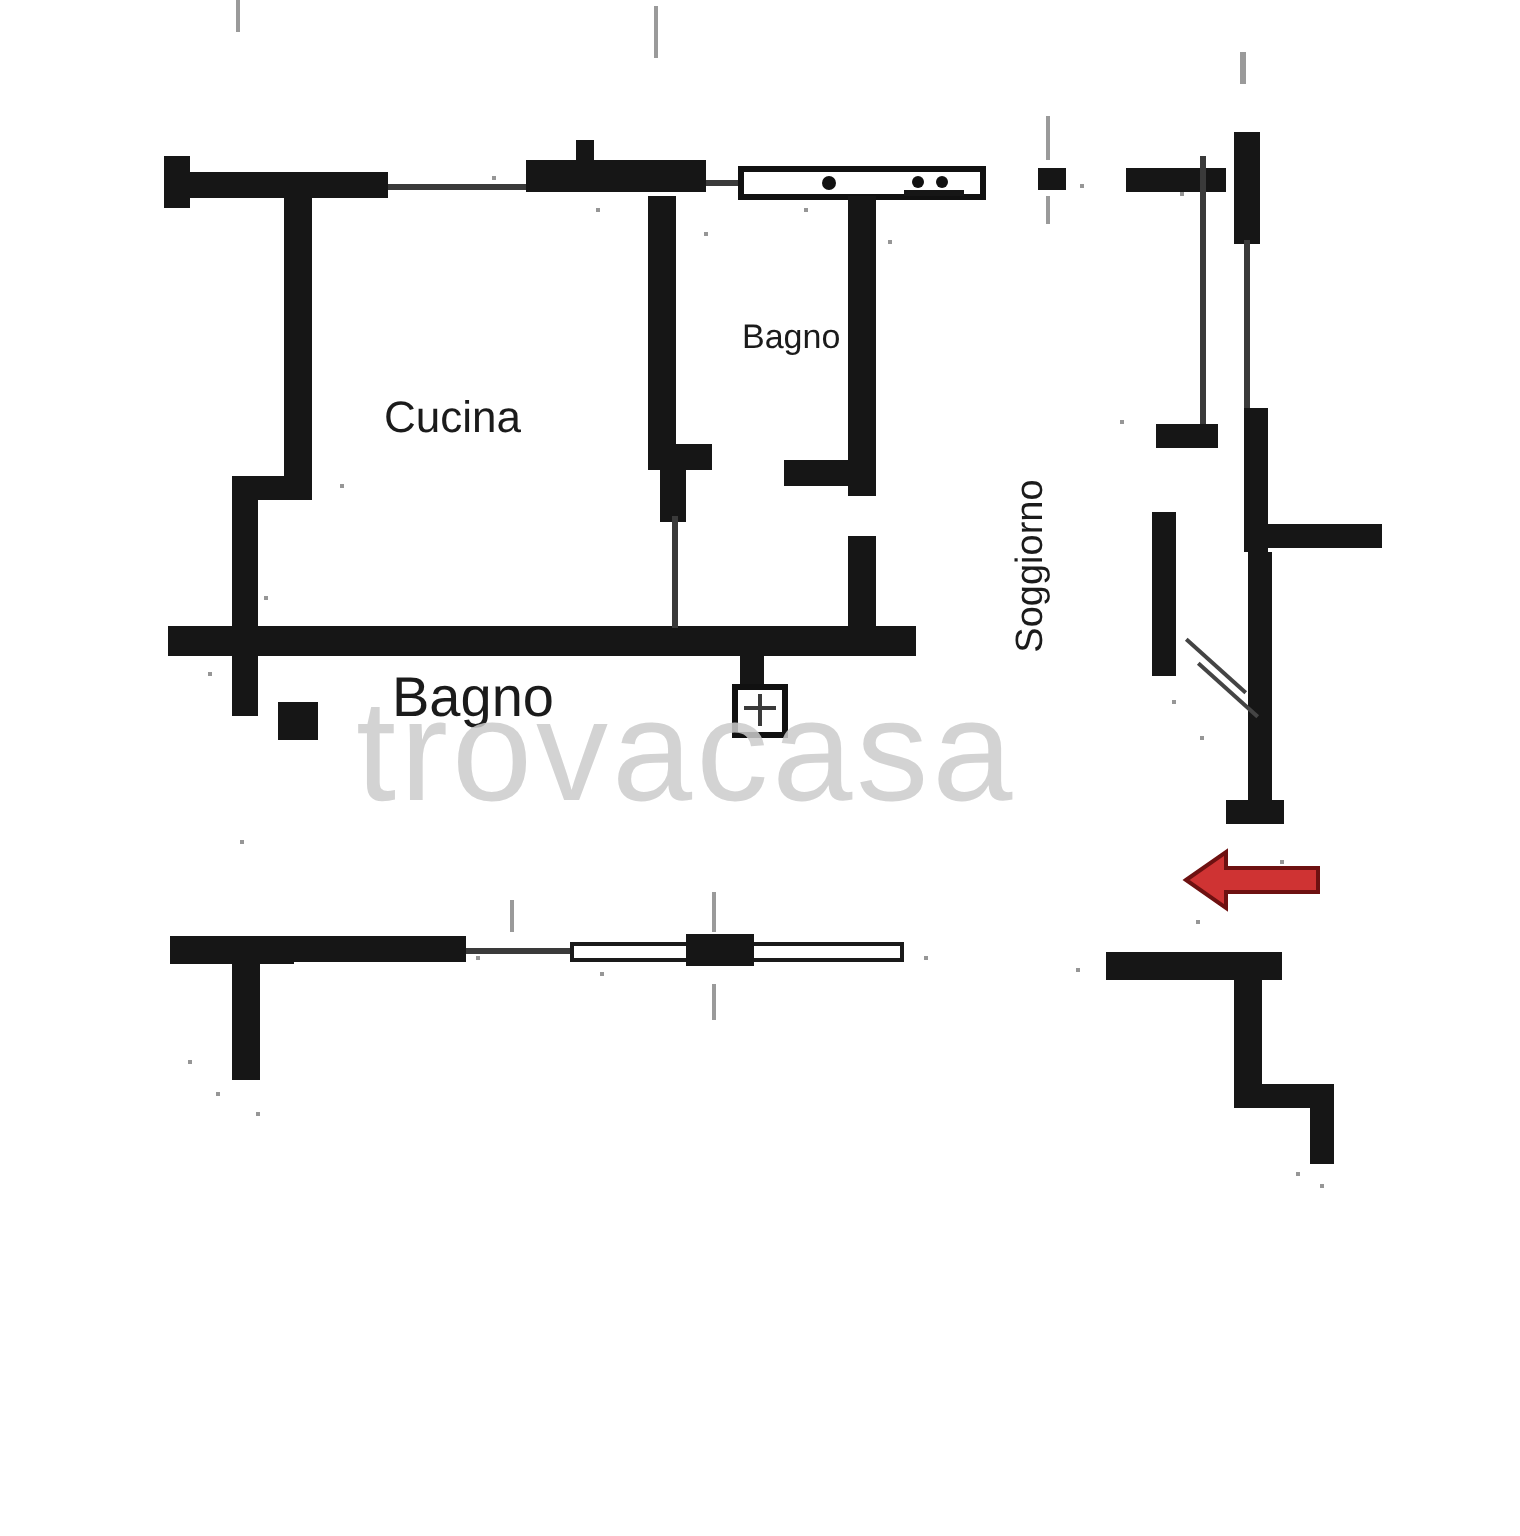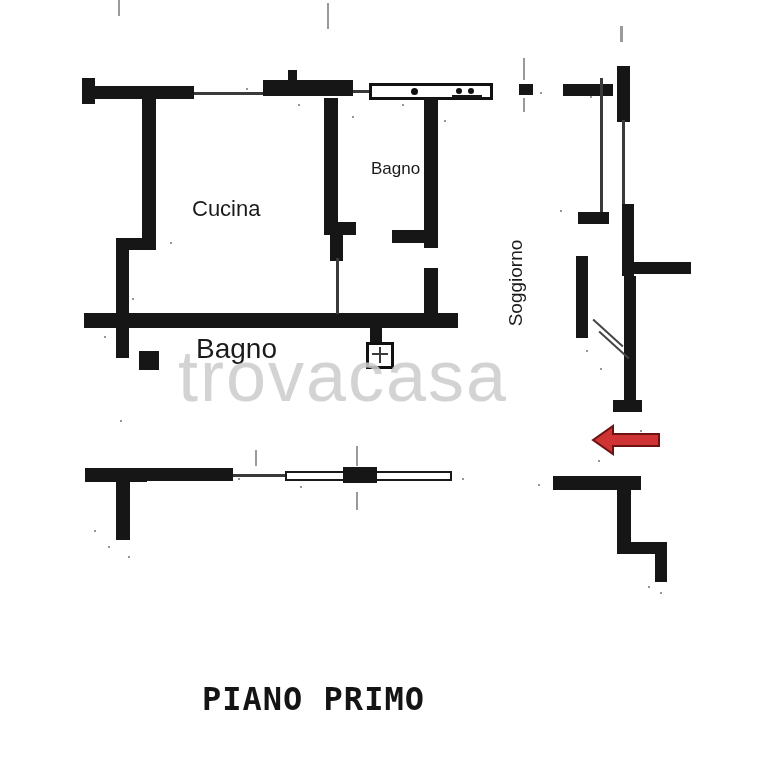--- a/index.html
+++ b/index.html
@@ -116,15 +116,14 @@
   <div class="label label-bagno">Bagno</div>
   <div class="label label-cucina">Bagno</div>
   <div class="label label-soggiorno">Soggiorno</div>
 
   <div class="watermark">trovacasa</div>
 
   <svg class="arrow-svg" viewBox="0 0 70 32">
     <polygon points="2,16 22,2 22,10 68,10 68,22 22,22 22,30"></polygon>
   </svg>
 
-  <div class="floor-title">PIANO PRIMO</div>
 
 </div>
 
 </body></html>

